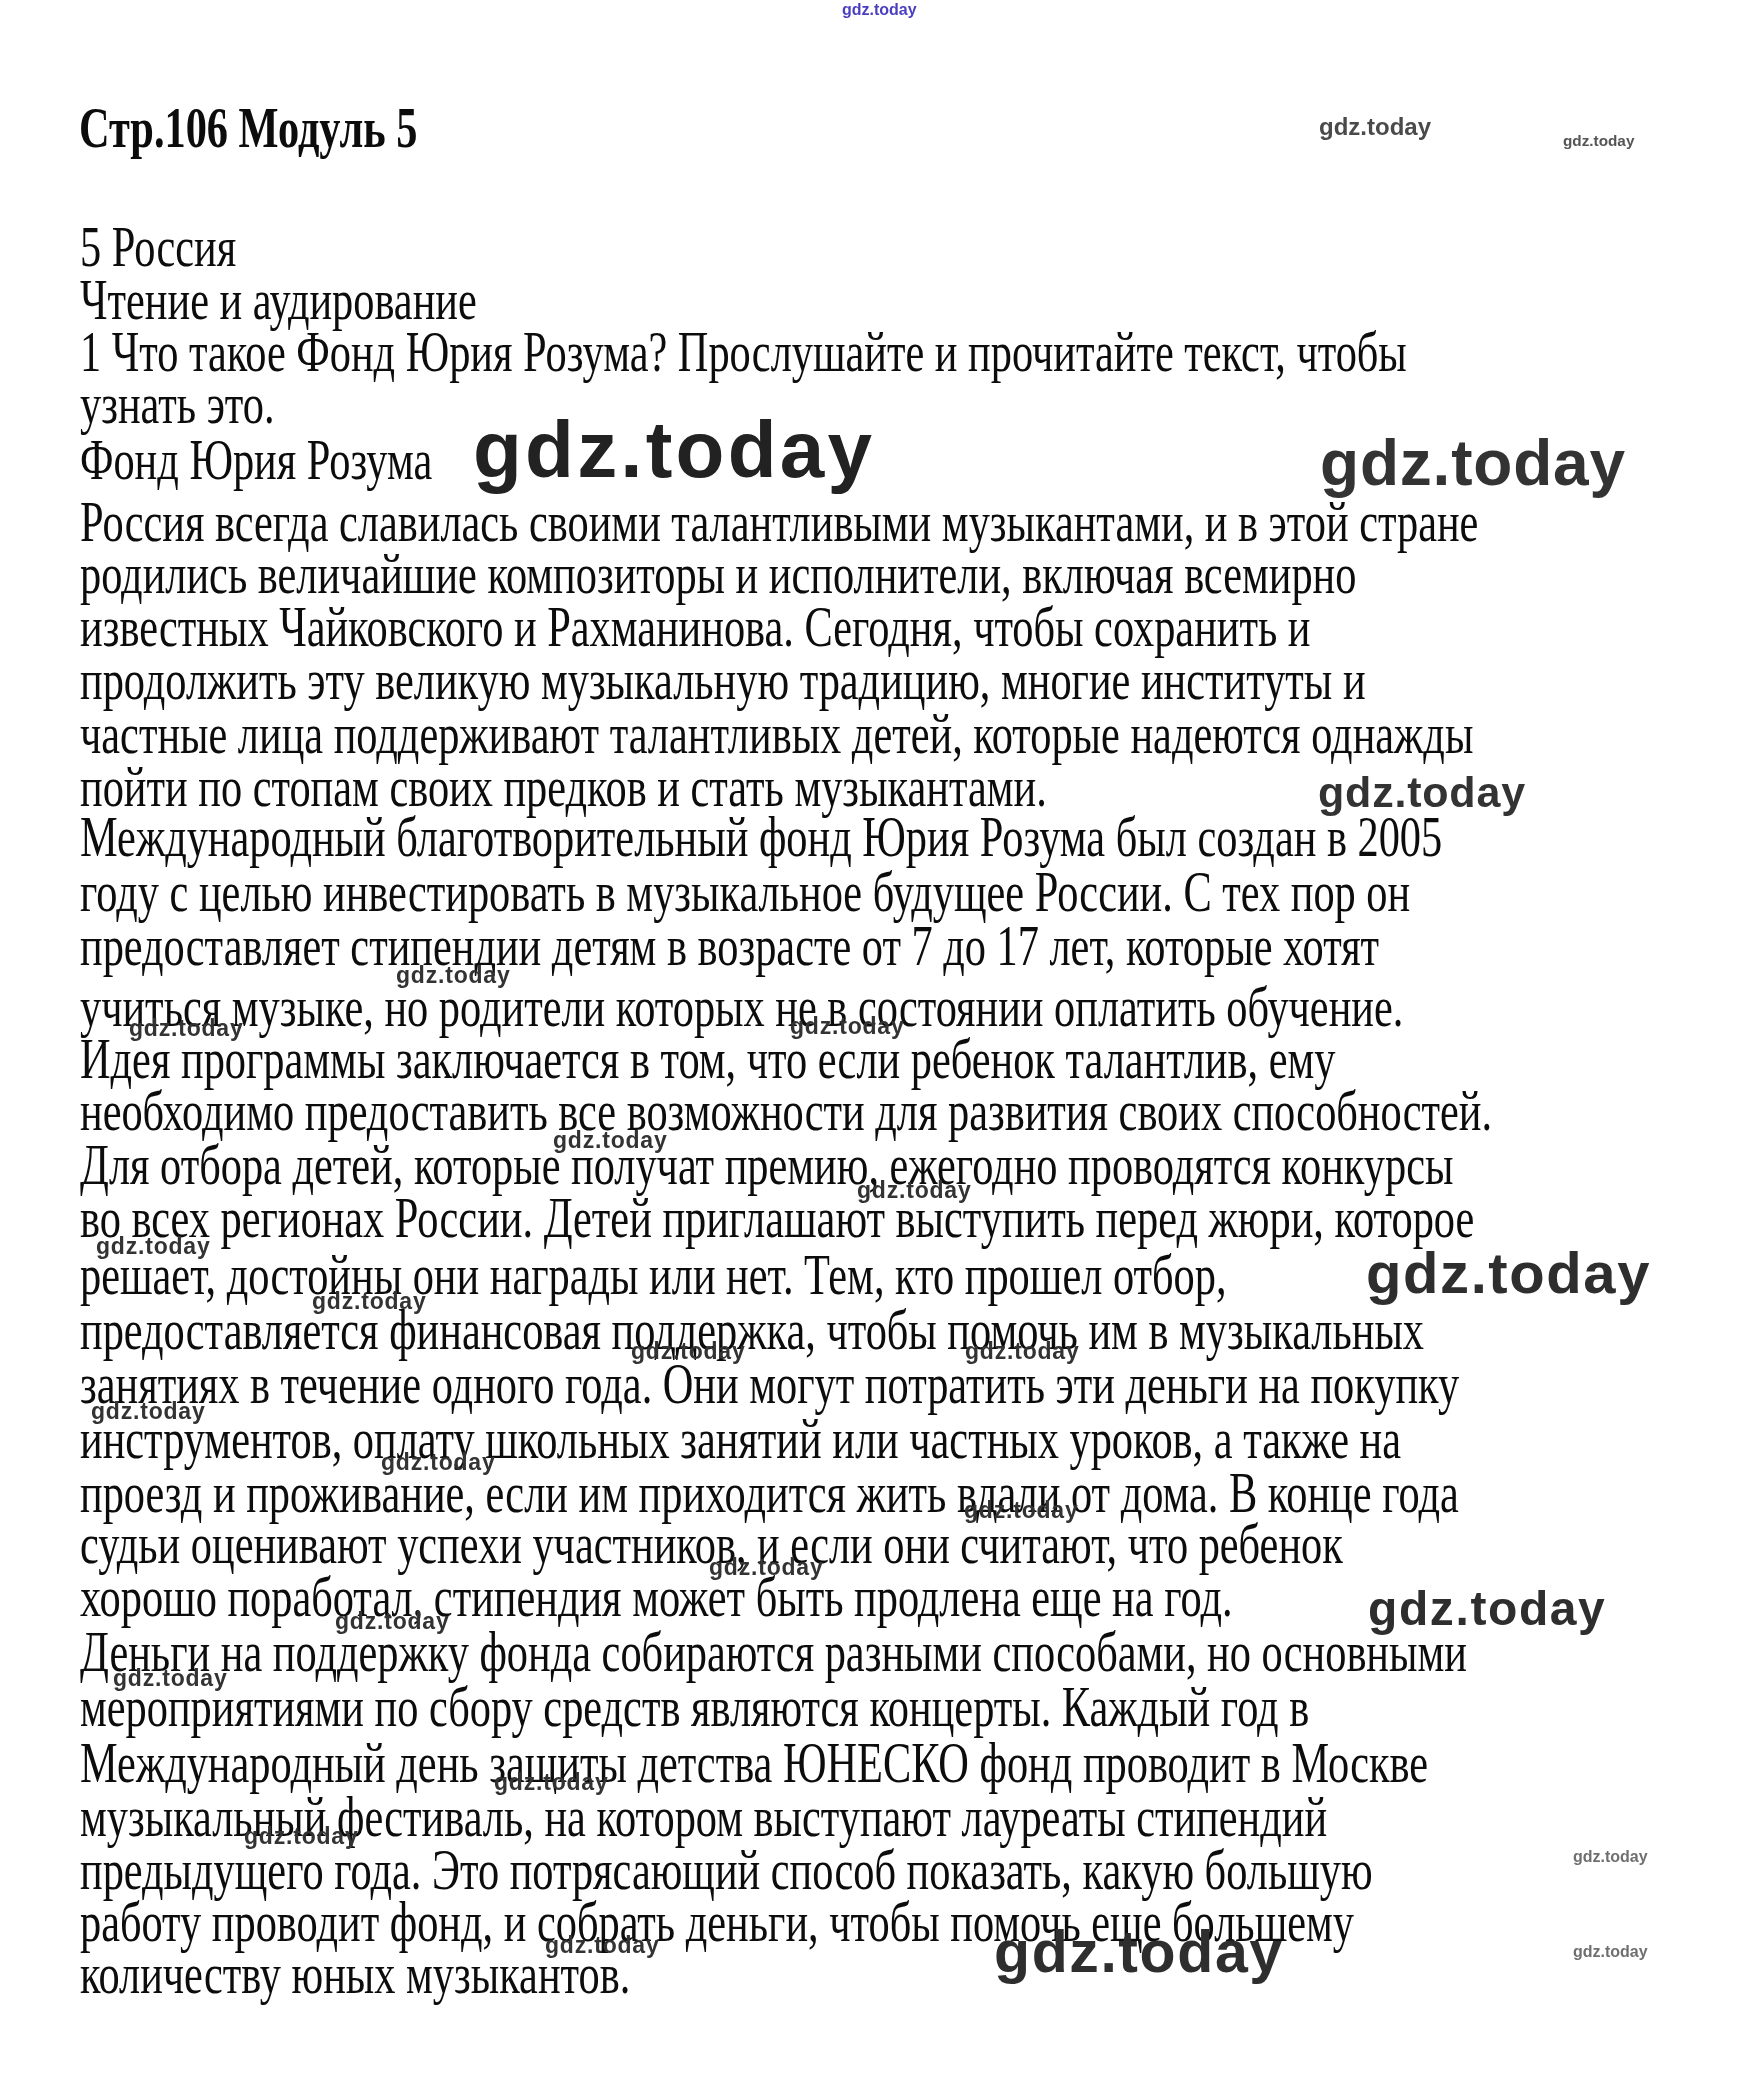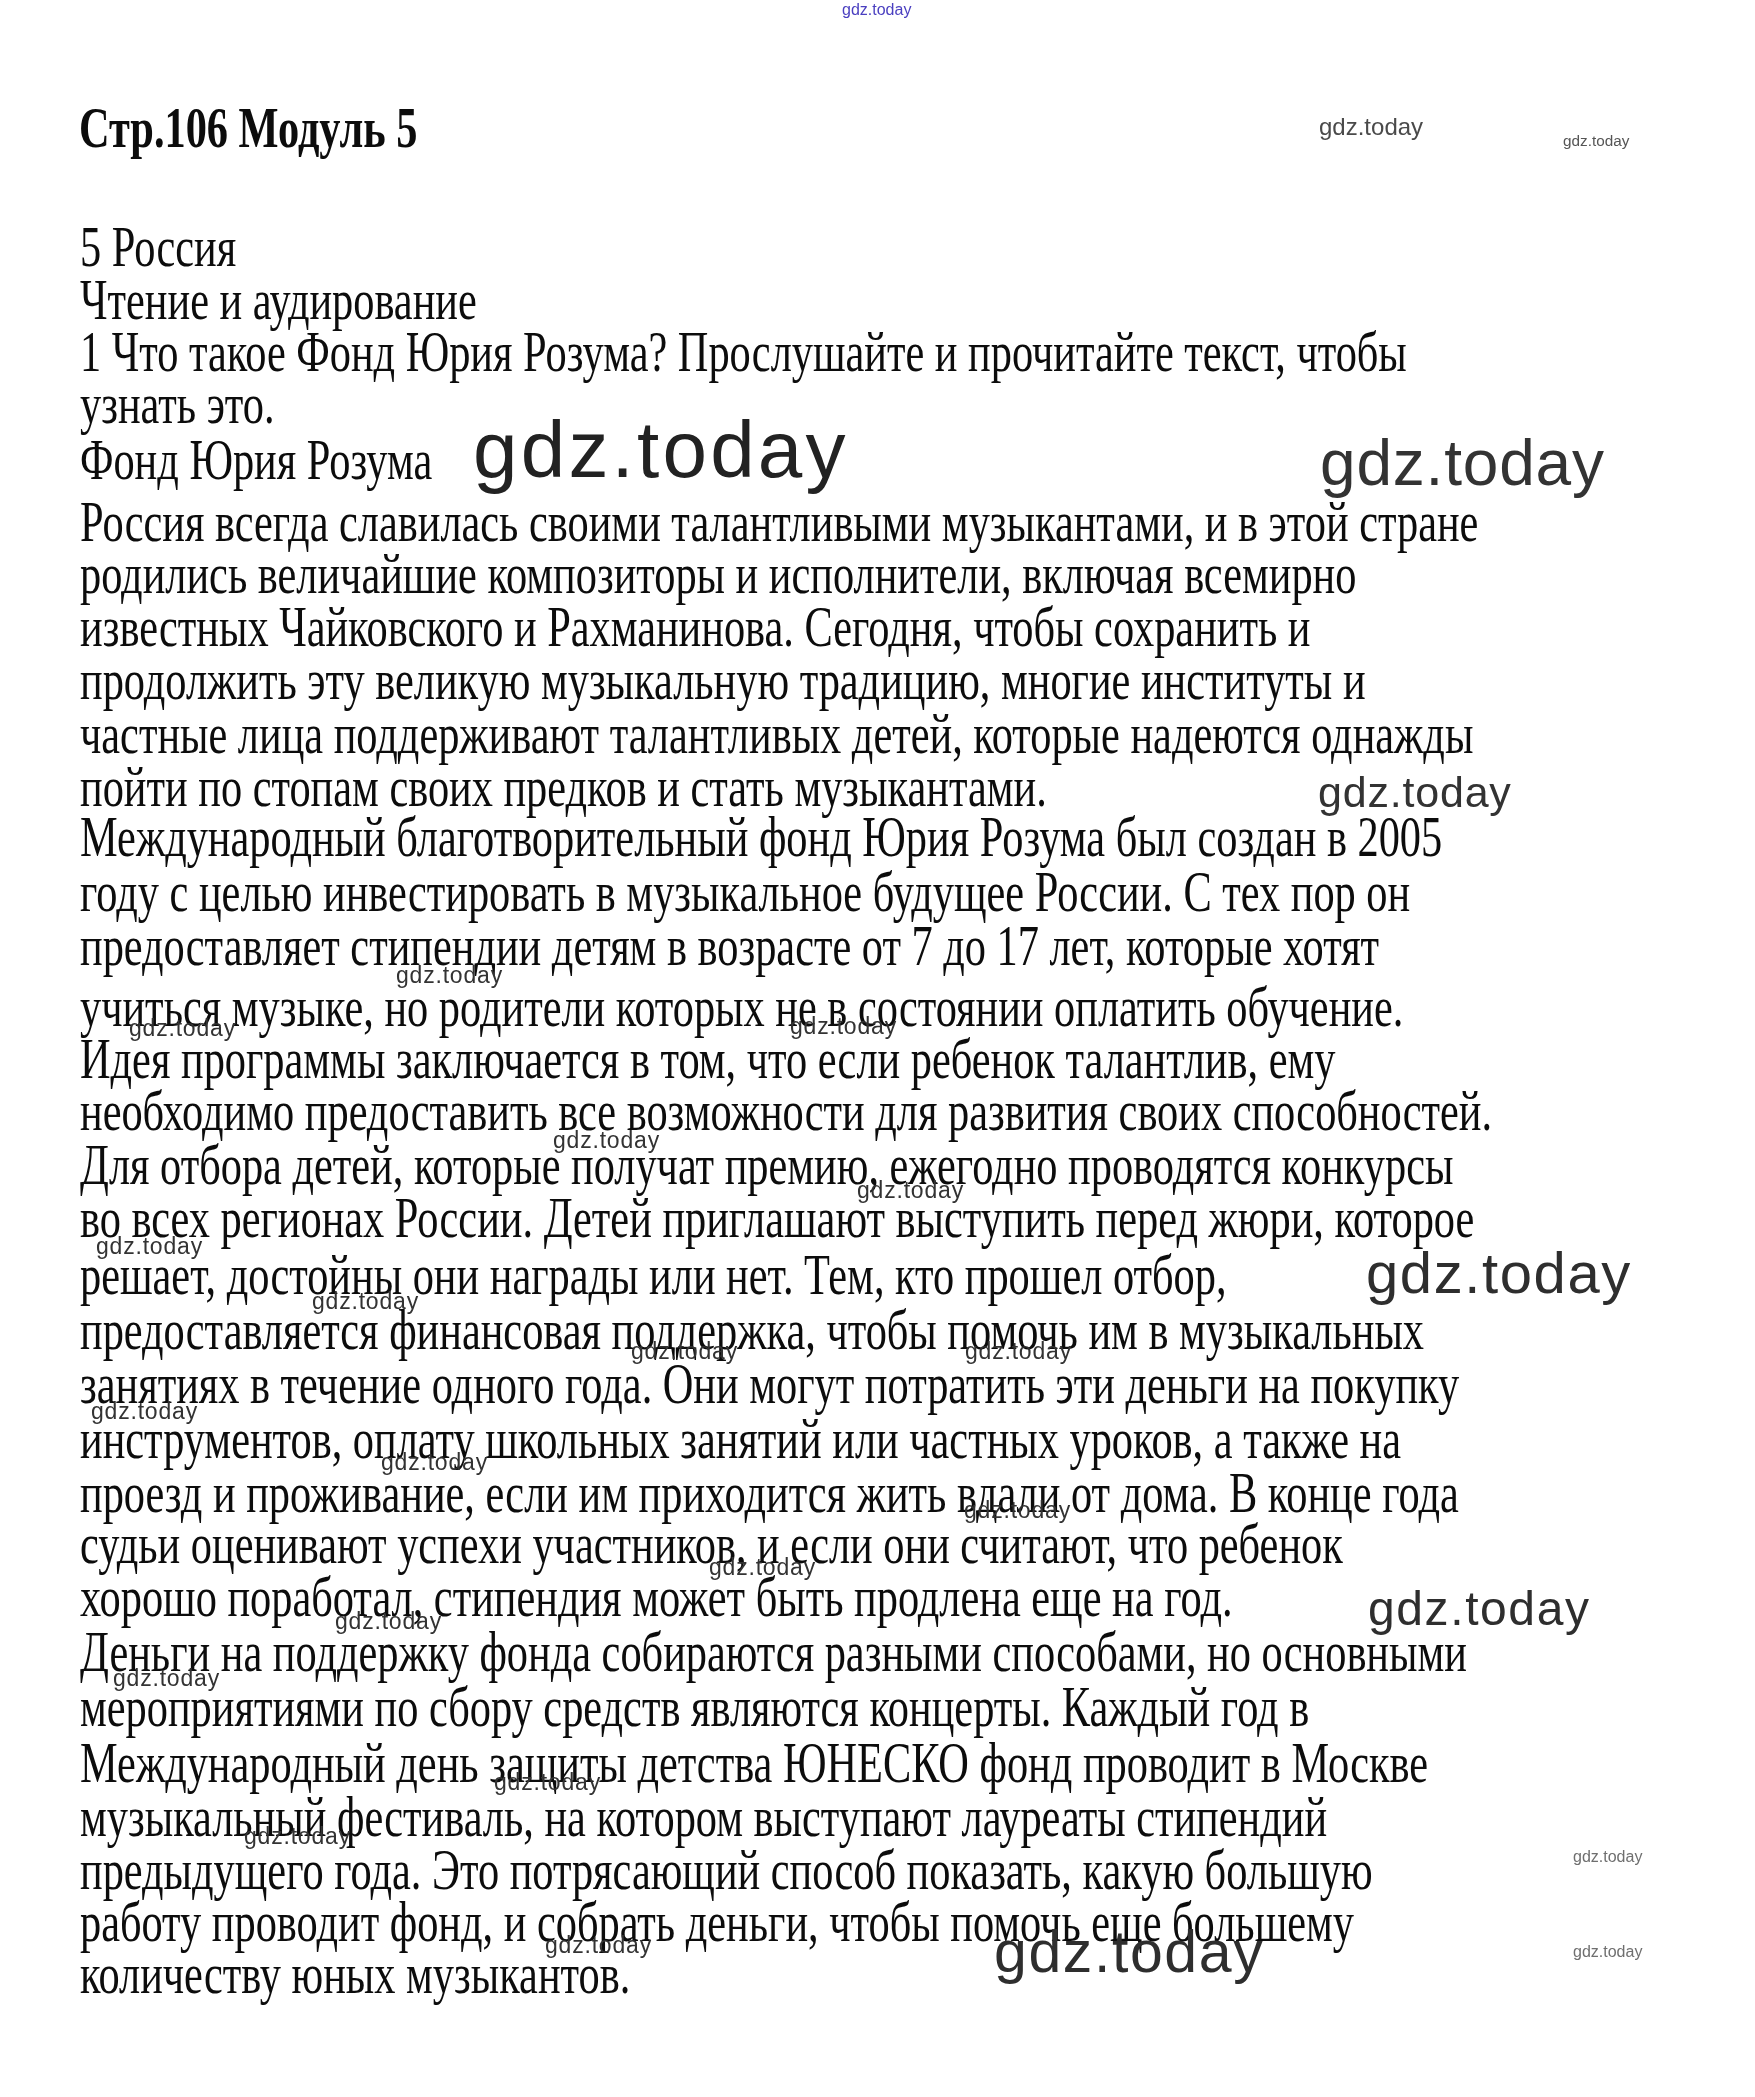--- a/index.html
+++ b/index.html
@@ -18,21 +18,21 @@
     line-height:1.0;
     color:#0c0c0c;
     white-space:pre;
     transform:scaleX(0.73);
     transform-origin:0 0;
   }
   .line.bold{font-weight:bold;}
   .wm{
     position:absolute;
     font-family:"Liberation Sans", sans-serif;
-    font-weight:400;
+    font-weight:700;
     line-height:1.0;
     white-space:pre;
     transform-origin:0 0;
   }
 </style>
 </head>
 <body>
 
 <div class="page">
   <div class="line bold" style="top:99px;left:79px">Стр.106 Модуль 5</div>

